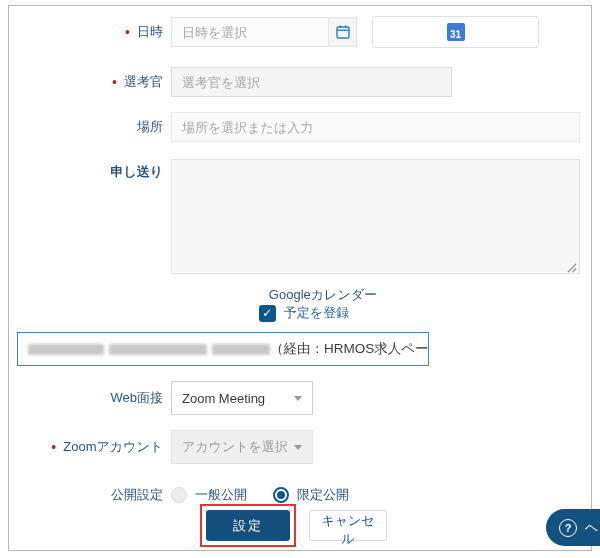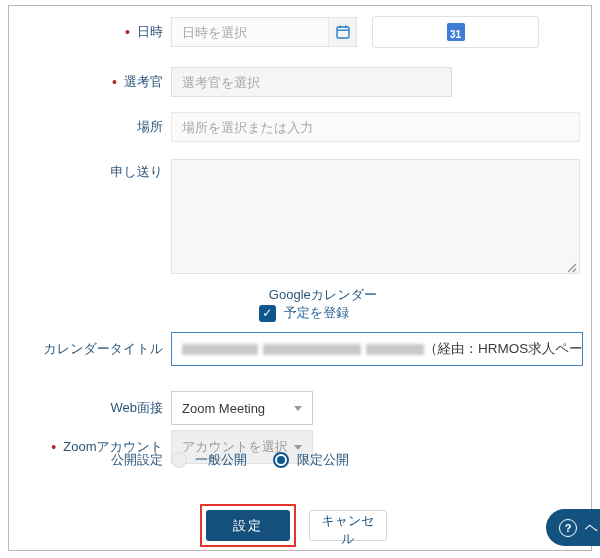--- a/index.html
+++ b/index.html
@@ -84,26 +84,26 @@
                padding-left:13px; gap:8px; color:#fff; z-index:6; cursor:pointer; }
   .help-q { width:18px; height:18px; flex:none; border:1.5px solid #fff; border-radius:50%;
             display:flex; align-items:center; justify-content:center; font-size:11px; font-weight:bold; }
   .help-text { font-size:13px; }
 
   
   .r-datetime   { top:10px;  height:32px; }
   .r-interviewer{ top:61px;  height:30px; }
   .r-location   { top:106px; height:30px; }
   .r-notes      { top:153px; height:115px; align-items:flex-start; }
-  .r-notes .label-cell { margin-top:4px; }
+  .r-notes .label-cell { margin-top:4px;font-weight:bold; }
   .r-google     { top:280px; height:20px;flex-direction:column; }
   .r-title      { top:326px; height:34px; }
-  .r-web        { top:387px; height:30px; }
+  .r-web        { top:377px; height:30px; }
   .r-zoom       { top:426px; height:30px; }
-  .r-visibility { top:445px; height:18px; }
+  .r-visibility { top:480px; height:18px; }
 </style>
 </head>
 <body>
 
 <div class="panel">
 
   <div class="row r-datetime">
     <div class="label-cell">
       <span class="req-dot">•</span>
       <span>日時</span>
@@ -165,23 +165,20 @@
     <div class="label-cell">
       <span>Googleカレンダー</span>
     </div>
     <div class="control">
       <span class="checkbox">✓</span>
       <span class="cb-label">予定を登録</span>
     </div>
   </div>
 
   <div class="row r-title">
-    <div class="label-cell">
-      <span>カレンダータイトル</span>
-    </div>
     <div class="control">
       <div class="title-input">
         <span class="redact" style="width:76px"></span>
         <span class="redact" style="width:98px; margin-left:5px"></span>
         <span class="redact" style="width:58px; margin-left:5px"></span>
         <span class="title-suffix">（経由：HRMOS求人ページ） 会社</span>
       </div>
     </div>
   </div>
 

